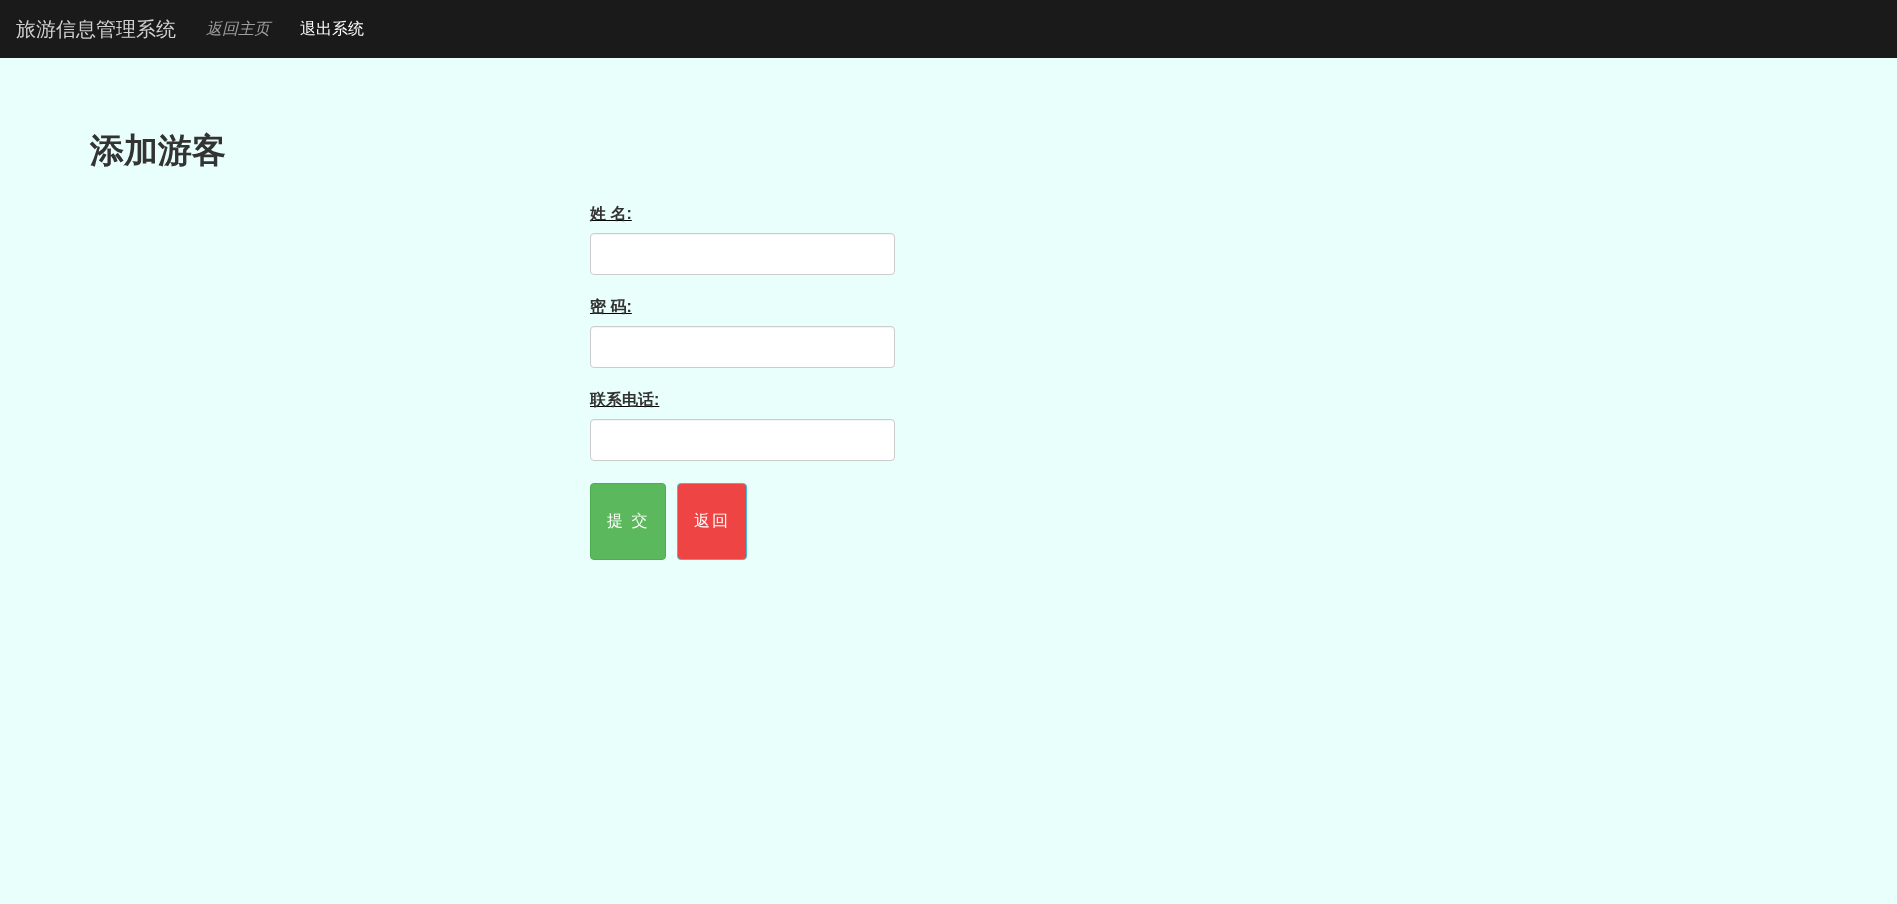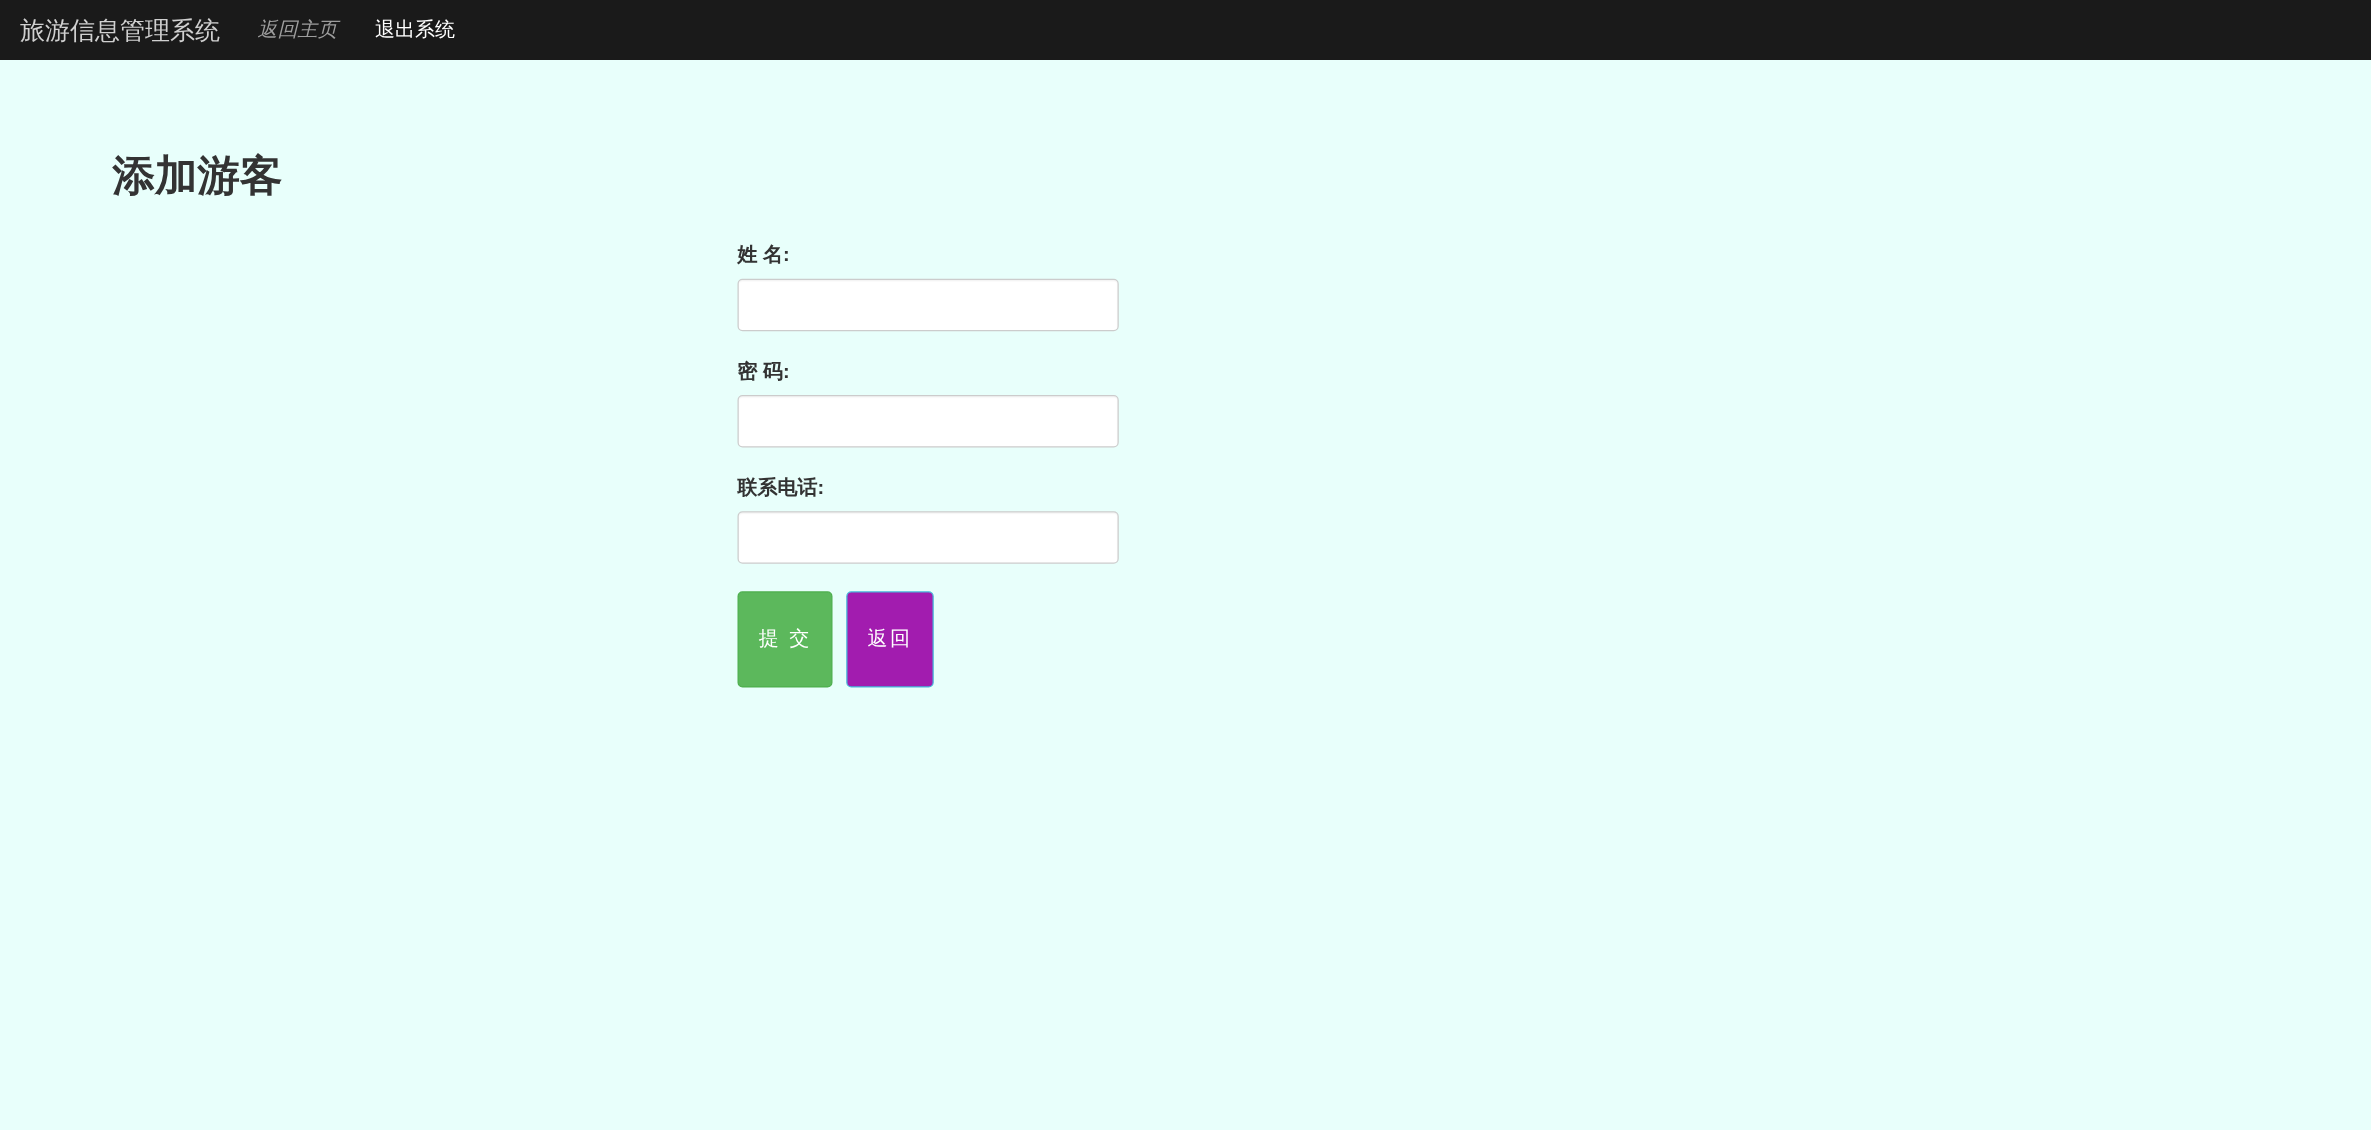--- a/index.html
+++ b/index.html
@@ -7,21 +7,21 @@
       padding: 0;
       box-sizing: border-box;
     }
     body {
       font-family: "Helvetica Neue", Helvetica, Arial, "Microsoft YaHei", sans-serif;
       background-color: #e8fffb;
       min-height: 904px;
     }
     .navbar {
       background-color: #1a1a1a;
-      height: 48px;
+      height: 58px;
       display: flex;
       align-items: center;
       padding: 0 16px;
     }
     .navbar-brand {
       color: #d0d0d0;
       font-size: 20px;
       font-weight: normal;
       margin-right: 30px;
     }
@@ -47,20 +47,21 @@
       font-weight: bold;
       color: #333;
       margin-bottom: 30px;
     }
     .form-container {
       margin-left: 500px;
       width: 305px;
     }
     .form-group {
       margin-bottom: 22px;
+      text-decoration: underline;
     }
     .form-label {
       display: block;
       font-weight: bold;
       font-size: 16px;
       color: #333;
       margin-bottom: 8px;
     }
     .form-control {
       width: 100%;
@@ -84,21 +85,21 @@
       cursor: pointer;
       color: #fff;
       letter-spacing: 2px;
     }
     .btn-success {
       background-color: #5cb85c;
       border-color: #4cae4c;
       margin-right: 6px;
     }
     .btn-info {
-      background-color: #a21caf;
+      background-color: #ef4444;
       border-color: #46b8da;
     }
   </style>
 </head>
 <body>
 
 <div class="navbar">
   <div class="navbar-brand">旅游信息管理系统</div>
   <a class="navbar-link">返回主页</a>
   <a class="navbar-link-active">退出系统</a>

